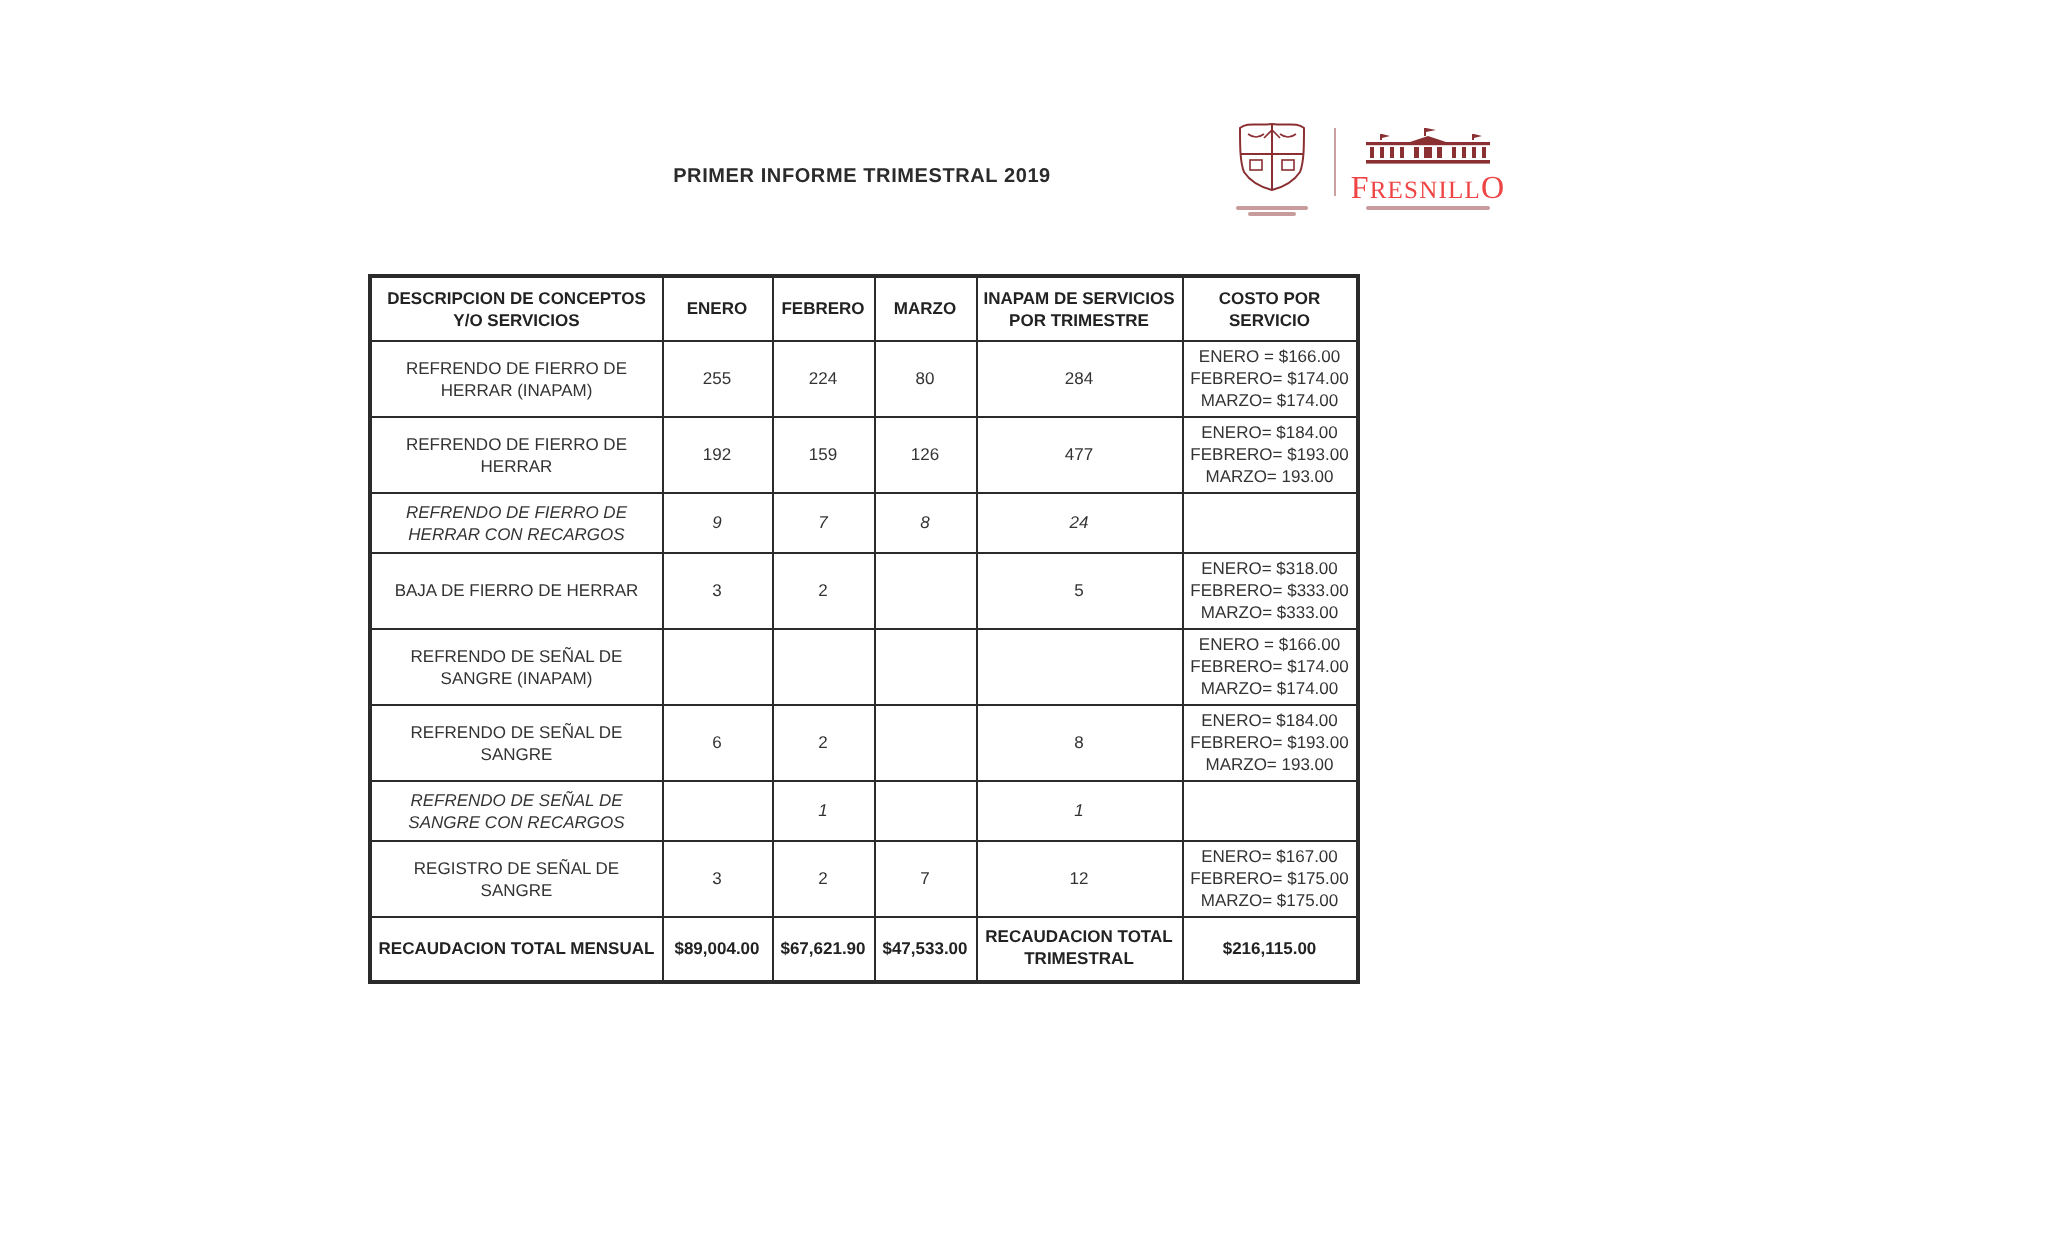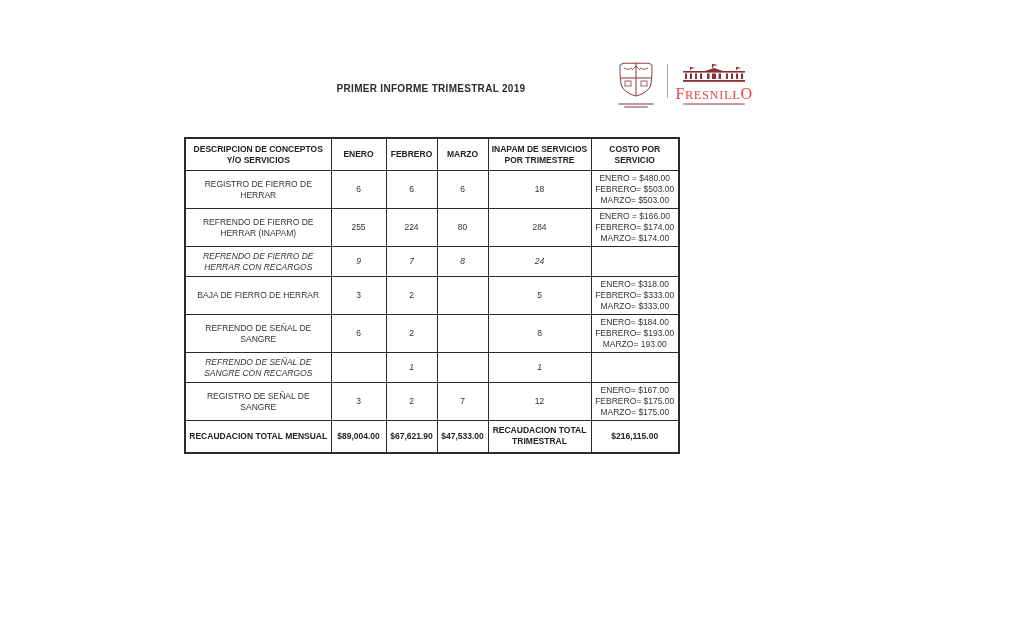--- a/index.html
+++ b/index.html
@@ -140,61 +140,73 @@
       <th>DESCRIPCION DE CONCEPTOS Y/O SERVICIOS</th>
       <th>ENERO</th>
       <th>FEBRERO</th>
       <th>MARZO</th>
       <th>INAPAM DE SERVICIOS POR TRIMESTRE</th>
       <th>COSTO POR SERVICIO</th>
     </tr>
   </thead>
   <tbody>
       <tr class="row">
-        <td>REGISTRO DE FIERRO DE HERRAR</td>
-        <td>6</td>
-        <td>6</td>
-        <td>6</td>
-        <td>18</td>
-        <td class="costs-cell">
-          <div>ENERO = $480.00</div>
-          <div>FEBRERO= $503.00</div>
-          <div>MARZO= $503.00</div>
-        </td>
-      </tr>
-      <tr class="row">
         <td>REFRENDO DE FIERRO DE HERRAR (INAPAM)</td>
         <td>255</td>
         <td>224</td>
         <td>80</td>
         <td>284</td>
         <td class="costs-cell">
           <div>ENERO = $166.00</div>
           <div>FEBRERO= $174.00</div>
           <div>MARZO= $174.00</div>
+        </td>
+      </tr>
+      <tr class="row">
+        <td>REFRENDO DE FIERRO DE HERRAR</td>
+        <td>192</td>
+        <td>159</td>
+        <td>126</td>
+        <td>477</td>
+        <td class="costs-cell">
+          <div>ENERO= $184.00</div>
+          <div>FEBRERO= $193.00</div>
+          <div>MARZO= 193.00</div>
         </td>
       </tr>
       <tr class="row short">
         <td>REFRENDO DE FIERRO DE HERRAR CON RECARGOS</td>
         <td>9</td>
         <td>7</td>
         <td>8</td>
         <td>24</td>
         <td class="costs-cell"></td>
       </tr>
       <tr class="row">
         <td>BAJA DE FIERRO DE HERRAR</td>
         <td>3</td>
         <td>2</td>
         <td></td>
         <td>5</td>
         <td class="costs-cell">
           <div>ENERO= $318.00</div>
           <div>FEBRERO= $333.00</div>
           <div>MARZO= $333.00</div>
+        </td>
+      </tr>
+      <tr class="row">
+        <td>REFRENDO DE SEÑAL DE SANGRE (INAPAM)</td>
+        <td></td>
+        <td></td>
+        <td></td>
+        <td></td>
+        <td class="costs-cell">
+          <div>ENERO = $166.00</div>
+          <div>FEBRERO= $174.00</div>
+          <div>MARZO= $174.00</div>
         </td>
       </tr>
       <tr class="row">
         <td>REFRENDO DE SEÑAL DE SANGRE</td>
         <td>6</td>
         <td>2</td>
         <td></td>
         <td>8</td>
         <td class="costs-cell">
           <div>ENERO= $184.00</div>

